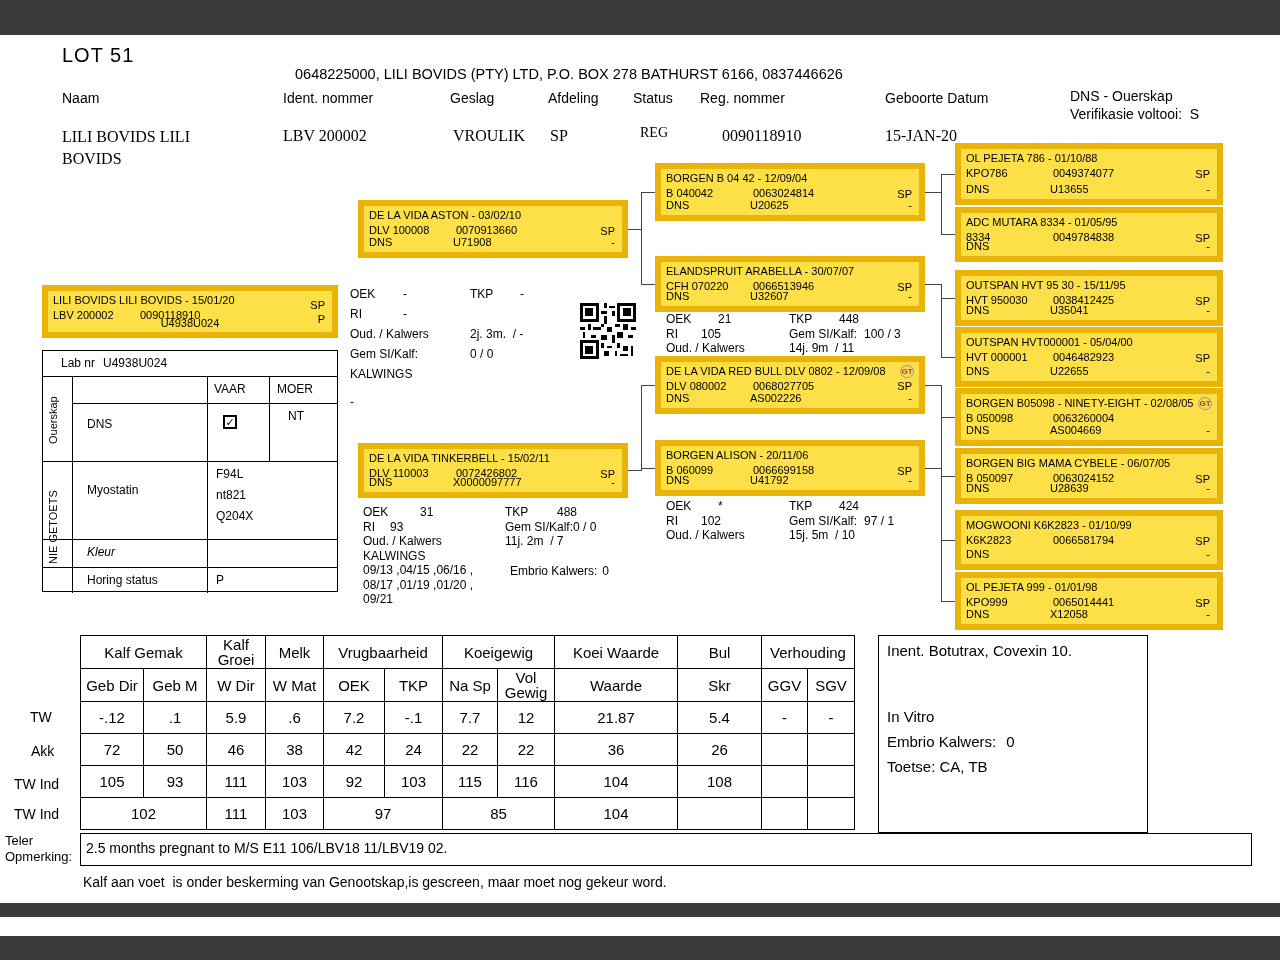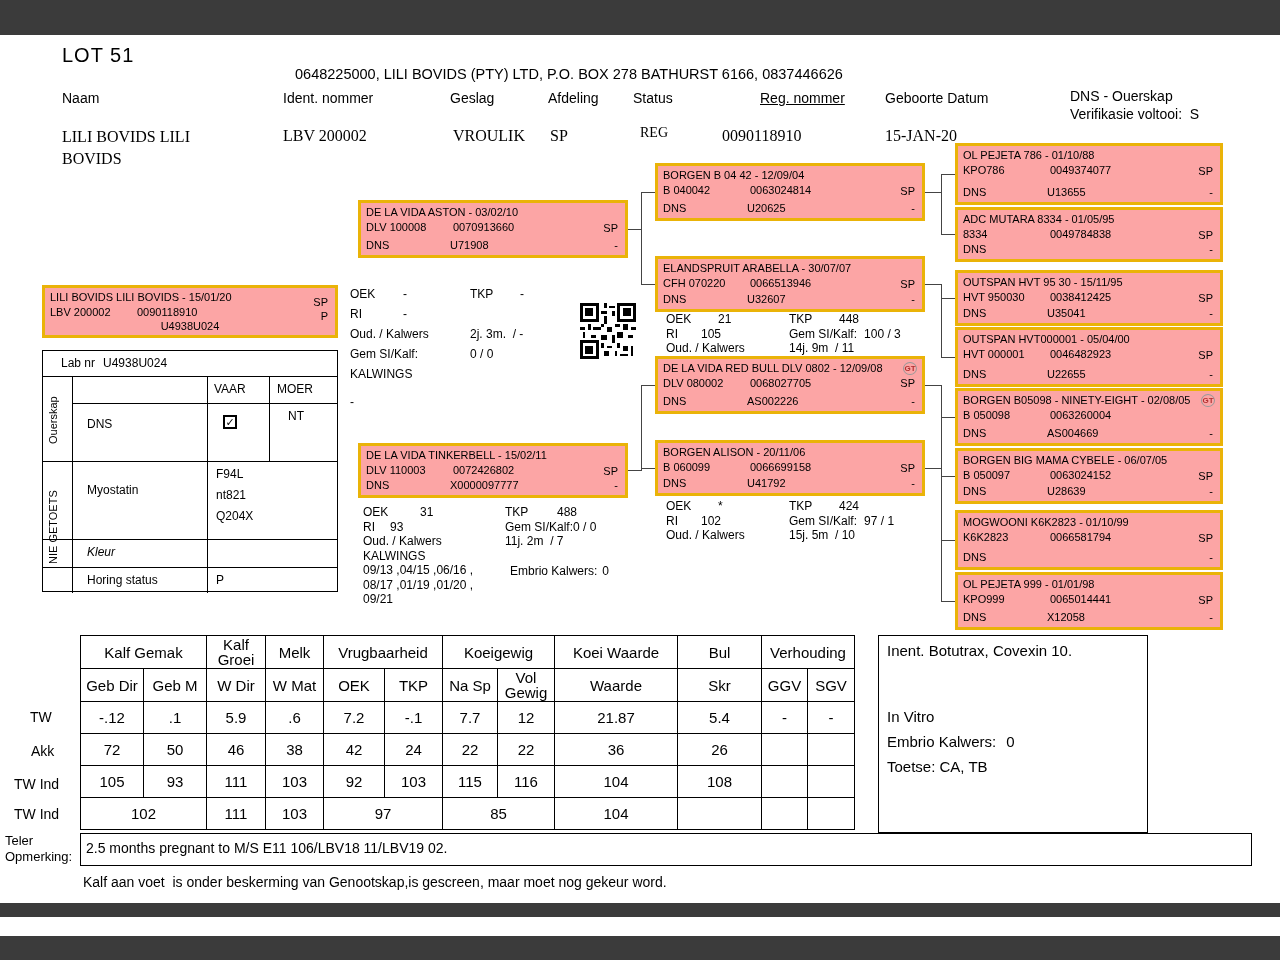--- a/index.html
+++ b/index.html
@@ -8,21 +8,21 @@
     position:relative; background:#ffffff; color:#000;
     font-family:"Liberation Sans", sans-serif; overflow:hidden;
   }
   .bar { position:absolute; left:0; width:1280px; background:#3b3b3b; }
   .abs { position:absolute; white-space:pre; }
   .lot { font-size:20px; font-weight:500; letter-spacing:1px; }
   .hlabel { font-size:14px; }
   .hval { font-size:16px;font-family:Liberation Serif, serif; }
 
   
-  .pbox { position:absolute; border:3px solid #eab308; background:#fca5a5; font-size:11px; line-height:13px; }
+  .pbox { position:absolute; border:6px solid #eab308; background:#fde047; font-size:11px; line-height:13px; }
   .pb-title { padding:3px 5px 0; white-space:nowrap; overflow:hidden; }
   .pb-l2 { position:relative; padding:2px 5px 0; height:14px; }
   .pb-num { position:absolute; left:92px; top:2px; }
   .pb-sp { position:absolute; right:7px; top:19px; }
   .pb-dns { position:absolute; left:5px; right:7px; bottom:3px; display:flex; justify-content:space-between; }
   .pb-dnsv { position:absolute; left:84px; }
   .pb-footer { position:absolute; bottom:2px; left:0; right:0; text-align:center; }
   .gt-badge { position:absolute; right:5px; top:3px; width:14px; height:13px; border:1px solid #999;
               border-radius:50%; color:#b23030; font-size:8px; font-weight:bold; text-align:center; line-height:11px; }
 
@@ -60,21 +60,21 @@
 <div class="bar" style="top:936px; height:24px;"></div>
 
 <div class="abs lot" style="left:62px; top:44px;">LOT 51</div>
 <div class="abs" style="left:295px; top:66px; font-size:14.5px;">0648225000, LILI BOVIDS (PTY) LTD, P.O. BOX 278 BATHURST 6166, 0837446626</div>
 
 <div class="abs hlabel" style="left:62px;  top:90px;">Naam</div>
 <div class="abs hlabel" style="left:283px; top:90px;">Ident. nommer</div>
 <div class="abs hlabel" style="left:450px; top:90px;">Geslag</div>
 <div class="abs hlabel" style="left:548px; top:90px;">Afdeling</div>
 <div class="abs hlabel" style="left:633px; top:90px;">Status</div>
-<div class="abs hlabel" style="left:760px; top:90px;text-decoration:underline;">Reg. nommer</div>
+<div class="abs hlabel" style="left:700px; top:90px;">Reg. nommer</div>
 <div class="abs hlabel" style="left:885px; top:90px;">Geboorte Datum</div>
 <div class="abs hlabel" style="left:1070px; top:88px;">DNS - Ouerskap</div>
 <div class="abs hlabel" style="left:1070px; top:106px;">Verifikasie voltooi:  S</div>
 
 <div class="abs hval" style="left:62px; top:126px; width:178px; white-space:normal; line-height:22px;">LILI BOVIDS LILI BOVIDS</div>
 <div class="abs hval" style="left:283px; top:127px;">LBV 200002</div>
 <div class="abs hval" style="left:453px; top:127px;">VROULIK</div>
 <div class="abs hval" style="left:550px; top:127px;">SP</div>
 <div class="abs hval" style="left:640px; top:125px; font-size:14px;">REG</div>
 <div class="abs hval" style="left:722px; top:127px;">0090118910</div>

